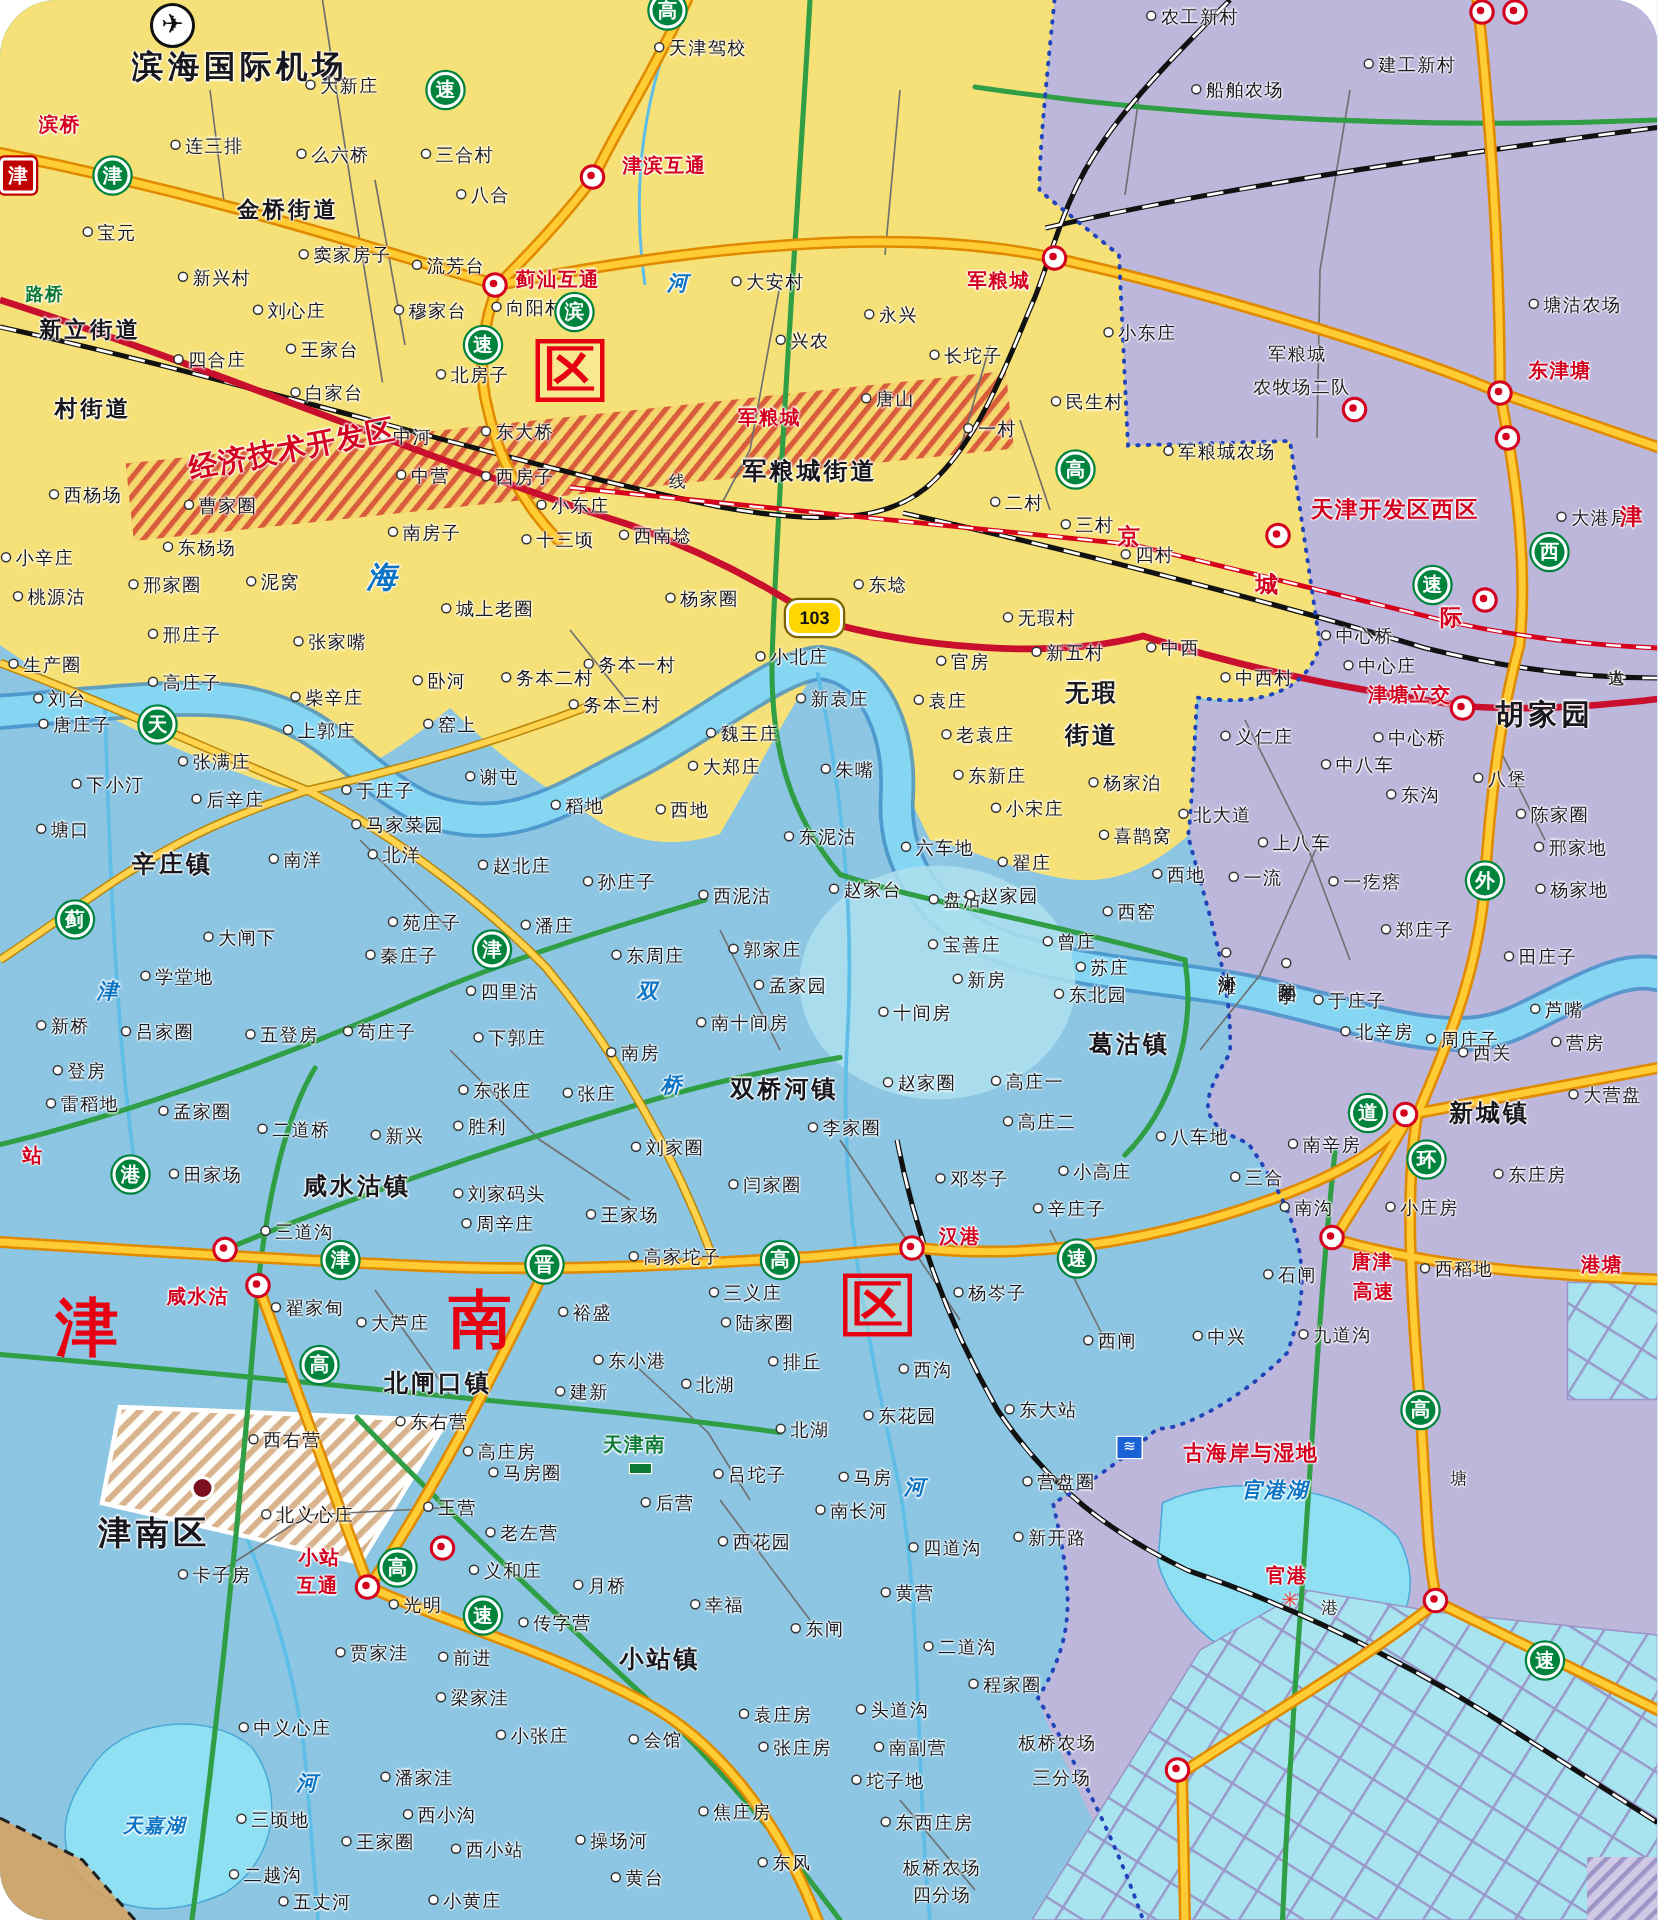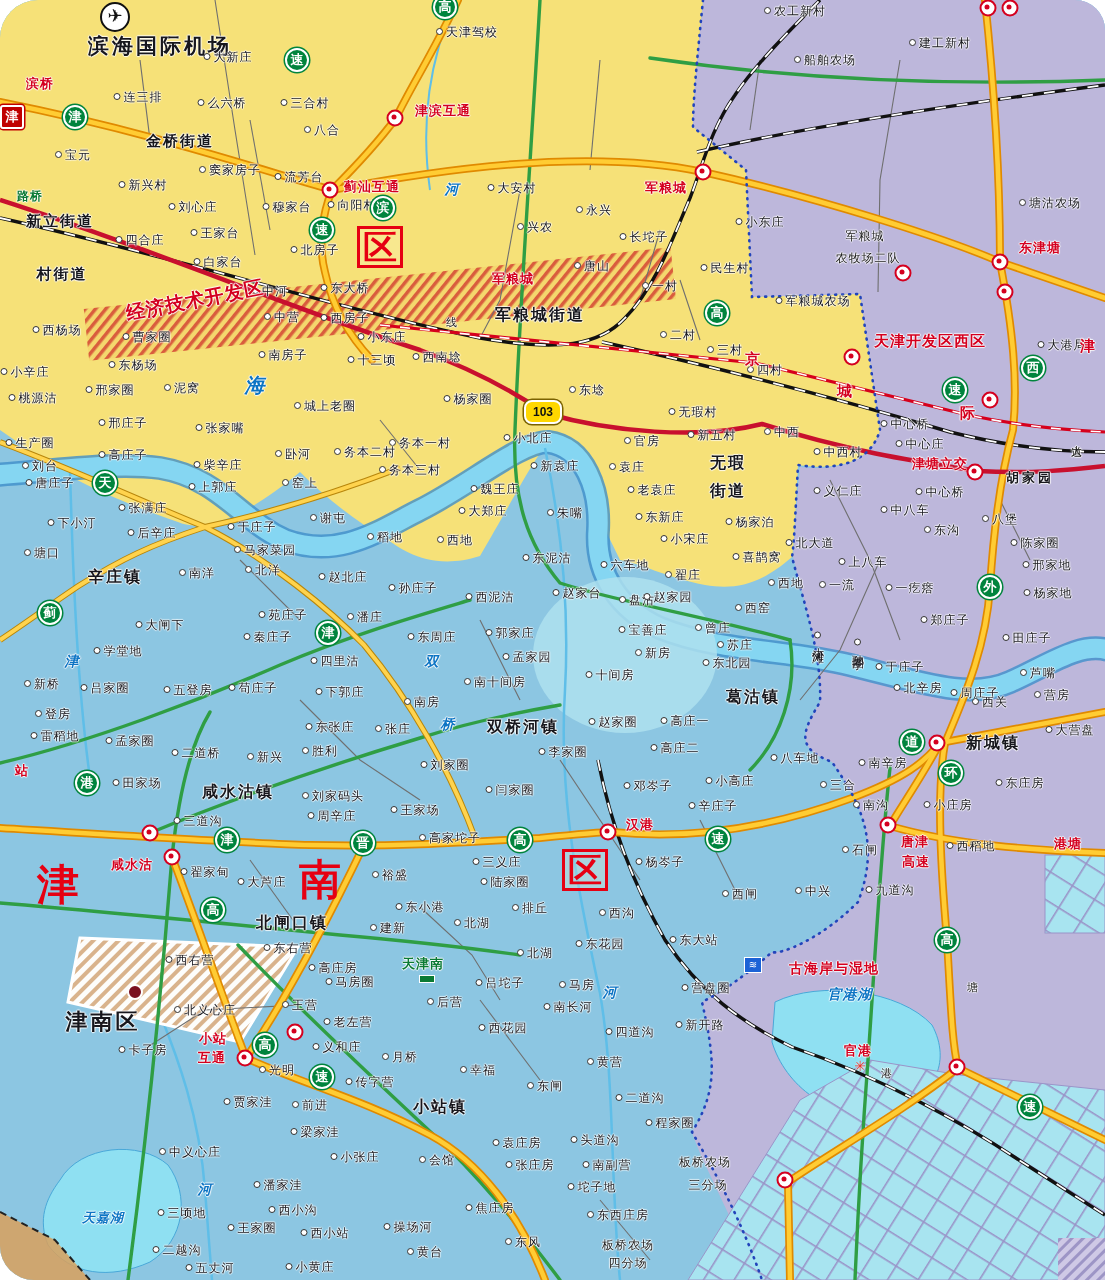--- a/index.html
+++ b/index.html
@@ -189,21 +189,21 @@
     </g>
   </svg>
 
   <div id="labels">
         <span class="lbl big" style="left: 160px; top: 45px; font-size: 21px;">滨海国际机场</span>
         <span class="lbl vil" style="left: 228px; top: 57px;">大新庄</span>
         <span class="lbl vil" style="left: 138px; top: 97px;">连三排</span>
         <span class="lbl vil" style="left: 222px; top: 103px;">么六桥</span>
         <span class="lbl vil" style="left: 305px; top: 103px;">三合村</span>
         <span class="lbl vil" style="left: 322px; top: 130px;">八合</span>
-        <span class="lbl street" style="left: 180px; top: 140px;">金桥街道</span>
+        <span class="lbl street" style="left: 192px; top: 140px;">金桥街道</span>
         <span class="lbl vil" style="left: 73px; top: 155px;">宝元</span>
         <span class="lbl vil" style="left: 143px; top: 185px;">新兴村</span>
         <span class="lbl vil" style="left: 230px; top: 170px;">窦家房子</span>
         <span class="lbl vil" style="left: 299px; top: 177px;">流芳台</span>
         <span class="lbl vil" style="left: 193px; top: 207px;">刘心庄</span>
         <span class="lbl vil" style="left: 287px; top: 207px;">穆家台</span>
         <span class="lbl vil" style="left: 352px; top: 205px;">向阳村</span>
         <span class="lbl vil" style="left: 140px; top: 240px;">四合庄</span>
         <span class="lbl vil" style="left: 215px; top: 233px;">王家台</span>
         <span class="lbl vil" style="left: 218px; top: 262px;">白家台</span>
@@ -270,21 +270,21 @@
         <span class="lbl plain" style="left: 865px; top: 236px;">军粮城</span>
         <span class="lbl plain" style="left: 868px; top: 258px;">农牧场二队</span>
         <span class="lbl vil" style="left: 838px; top: 452px;">中西村</span>
         <span class="lbl vil" style="left: 838px; top: 491px;">义仁庄</span>
         <span class="lbl vil" style="left: 905px; top: 424px;">中心桥</span>
         <span class="lbl vil" style="left: 920px; top: 444px;">中心庄</span>
         <span class="lbl vil" style="left: 940px; top: 492px;">中心桥</span>
         <span class="lbl vil" style="left: 905px; top: 510px;">中八车</span>
         <span class="lbl vil" style="left: 942px; top: 530px;">东沟</span>
         <span class="lbl vil" style="left: 1000px; top: 519px;">八堡</span>
-        <span class="lbl big" style="left: 1030px; top: 477px; font-size: 13px;">胡家园</span>
+        <span class="lbl big" style="left: 1030px; top: 477px; font-size: 19px;">胡家园</span>
         <span class="lbl vil" style="left: 1035px; top: 543px;">陈家圈</span>
         <span class="lbl vil" style="left: 1047px; top: 565px;">邢家地</span>
         <span class="lbl vil" style="left: 1048px; top: 593px;">杨家地</span>
         <span class="lbl vil" style="left: 1027px; top: 638px;">田庄子</span>
         <span class="lbl vil" style="left: 975px; top: 668px; margin-top: 25px;">周庄子</span>
         <span class="lbl vil" style="left: 1038px; top: 673px;">芦嘴</span>
         <span class="lbl vil" style="left: 1052px; top: 695px;">营房</span>
         <span class="lbl vil" style="left: 990px; top: 702px;">西关</span>
         <span class="lbl vil" style="left: 918px; top: 688px;">北辛房</span>
         <span class="lbl vil" style="left: 900px; top: 667px;">于庄子</span>
@@ -384,21 +384,21 @@
         <span class="lbl vil" style="left: 420px; top: 907px;">东小港</span>
         <span class="lbl vil" style="left: 472px; top: 923px;">北湖</span>
         <span class="lbl vil" style="left: 530px; top: 908px;">排丘</span>
         <span class="lbl vil" style="left: 535px; top: 953px;">北湖</span>
         <span class="lbl vil" style="left: 388px; top: 928px; font-family: Liberation Serif, serif;">建新</span>
         <span class="lbl vil" style="left: 390px; top: 875px;">裕盛</span>
         <span class="lbl vil" style="left: 262px; top: 882px;">大芦庄</span>
         <span class="lbl vil" style="left: 205px; top: 872px;">翟家甸</span>
         <span class="lbl town" style="left: 753px; top: 697px; font-size: 16px;">葛沽镇</span>
         <span class="lbl vil" style="left: 685px; top: 721px;">高庄一</span>
-        <span class="lbl vil" style="left: 675px; top: 748px;">高庄二</span>
+        <span class="lbl vil" style="left: 693px; top: 748px;">高庄二</span>
         <span class="lbl vil" style="left: 613px; top: 722px;">赵家圈</span>
         <span class="lbl vil" style="left: 422px; top: 702px;">南房</span>
         <span class="lbl vil" style="left: 283px; top: 355px;">南房子</span>
         <span class="lbl vil" style="left: 648px; top: 786px;">邓岑子</span>
         <span class="lbl vil" style="left: 713px; top: 806px;">辛庄子</span>
         <span class="lbl vil" style="left: 730px; top: 781px;">小高庄</span>
         <span class="lbl vil" style="left: 660px; top: 862px;">杨岑子</span>
         <span class="lbl vil" style="left: 617px; top: 913px;">西沟</span>
         <span class="lbl vil" style="left: 600px; top: 944px;">东花园</span>
         <span class="lbl vil" style="left: 694px; top: 940px;">东大站</span>

